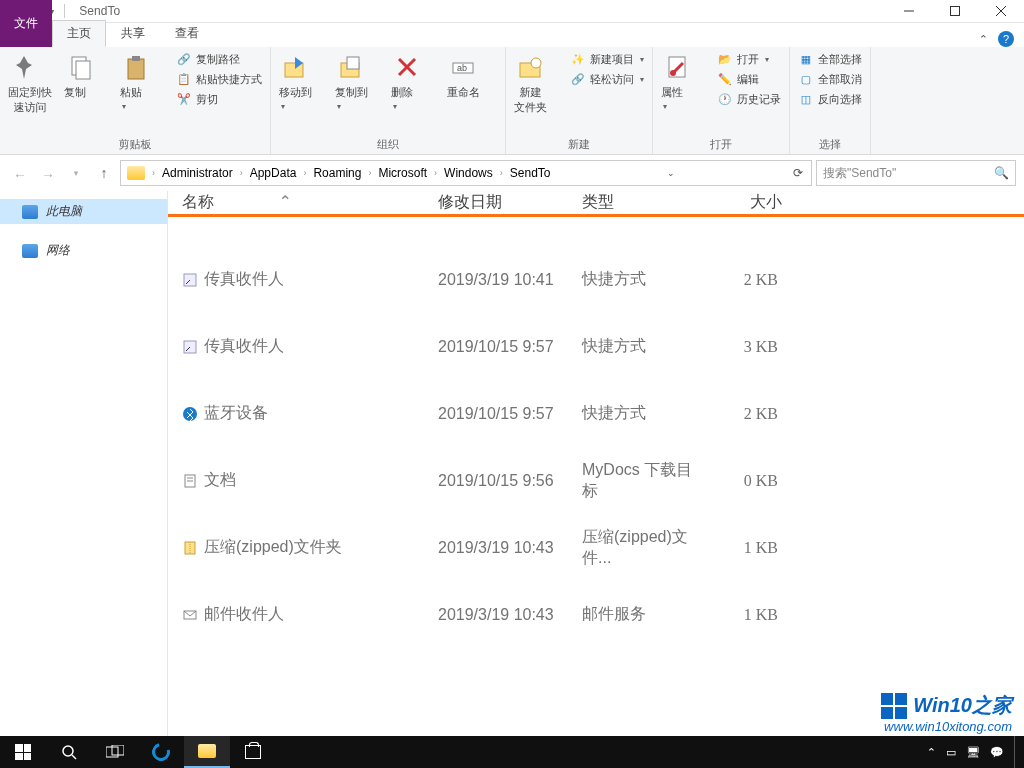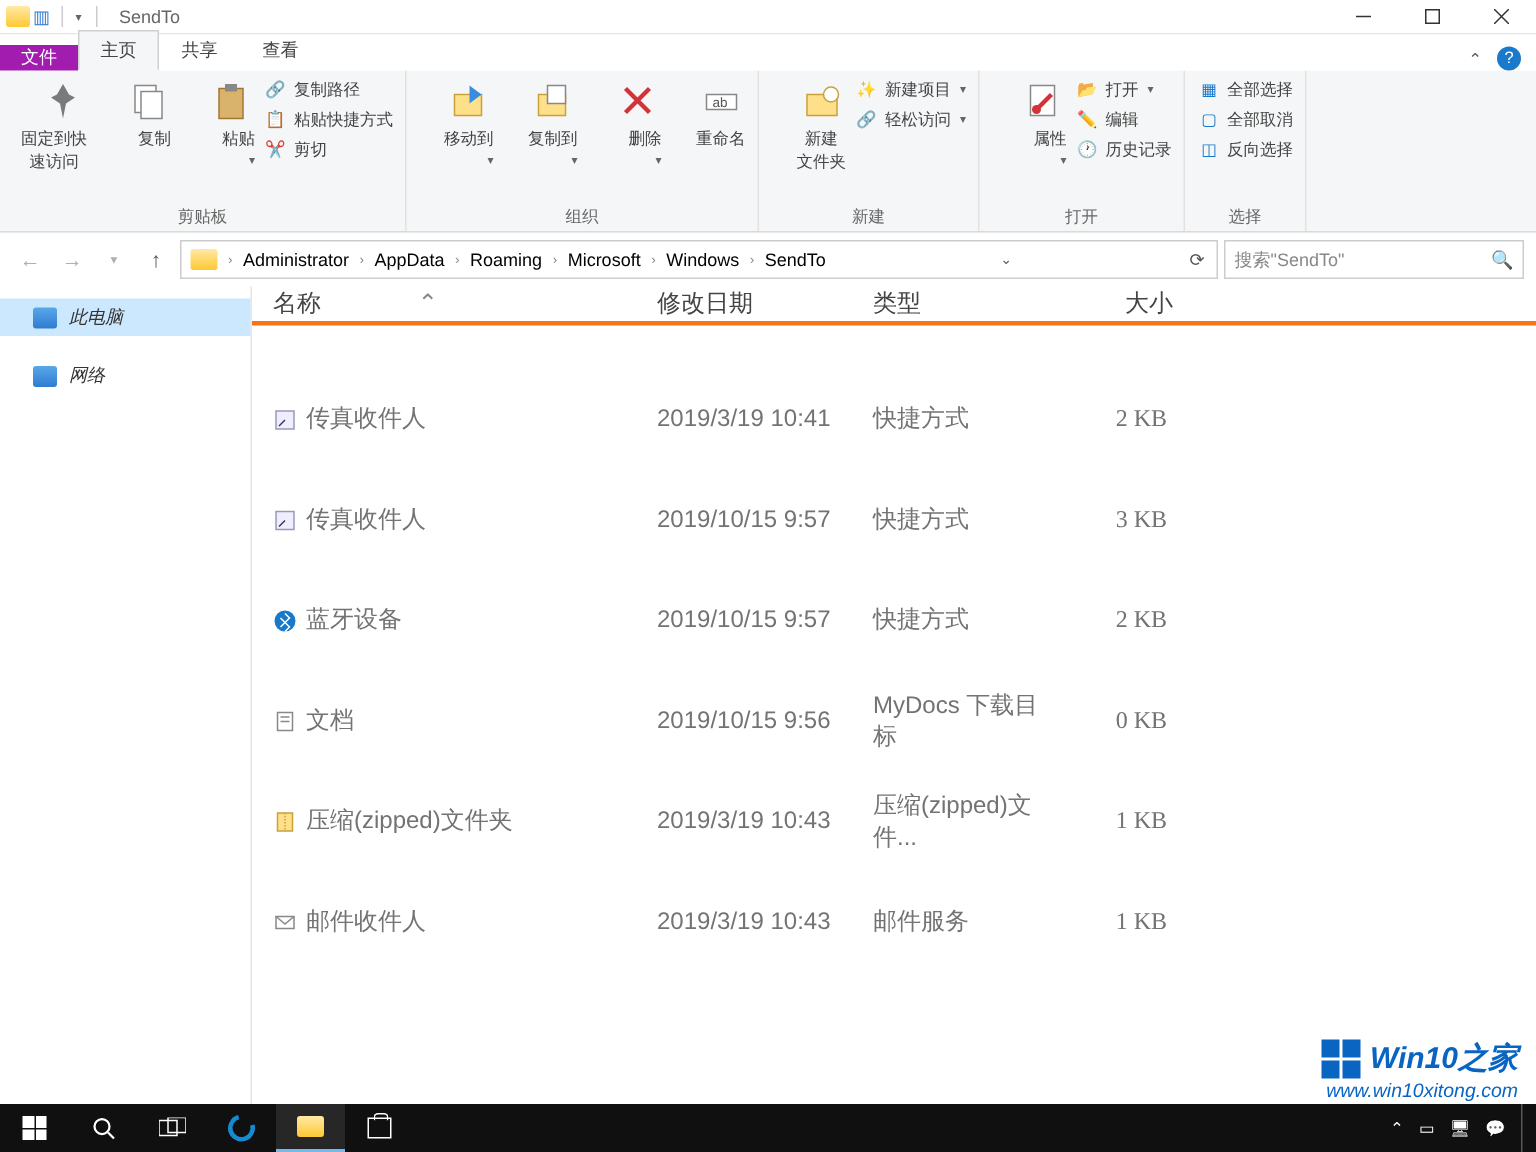--- a/index.html
+++ b/index.html
@@ -9,33 +9,33 @@
 .titlebar { height: 23px; background: #fff; display: flex; align-items: center; border-bottom: 1px solid #e5e5e5; }
 .titlebar .qat { display: flex; align-items: center; gap: 2px; padding: 0 4px; }
 .titlebar .qat .folder-ico { width: 16px; height: 14px; background: linear-gradient(#ffe9a6,#ffc933); border-radius: 2px; }
 .titlebar .title { margin-left: 8px; font-size: 12px; color: #666; }
 .titlebar .sep { width:1px; height:14px; background:#ccc; margin:0 6px;}
 .wincontrols { margin-left: auto; display: flex; }
 .wincontrols div { width: 46px; height: 23px; display: flex; align-items: center; justify-content: center; color: #555; }
 
 
 .tabs { height: 24px; background: #fff; display: flex; align-items: flex-end; position: relative; }
-.tabs .filetab { background: #a21caf; color: #fff; font-size: 12px; padding: 0 14px; }
+.tabs .filetab { background: #701a75; color: #fff; font-size: 12px; padding: 15px 14px; }
 .tabs .tab { font-size: 12px; padding: 4px 14px; color: #444; border: 1px solid transparent; }
 .tabs .tab.active { border: 1px solid #d0d0d0; border-bottom: 1px solid #f5f6f7; background: #f5f6f7; }
 .tabs .right { margin-left: auto; display: flex; align-items: center; gap: 10px; padding-right: 10px; }
 .tabs .chev { color: #555; font-size: 11px; }
 .tabs .help { width: 16px; height: 16px; border-radius: 50%; background: #1979ca; color: #fff; font-size: 11px; display: flex; align-items: center; justify-content: center; }
 
 
 .ribbon { height: 108px; background: #f5f6f7; border-bottom: 1px solid #dadada; display: flex; }
 .group { border-right: 1px solid #e2e2e2; padding: 4px 8px 2px 8px; display: flex; flex-direction: column; }
 .group .body { flex: 1; display: flex; align-items: flex-start; gap: 6px; }
 .group .label { text-align: center; font-size: 11px; color: #666; padding-top: 2px; }
-.bigbtn { display: flex; flex-direction: column; align-items: flex-end; width: 50px; font-size: 11px; color: #444; gap: 2px; cursor: default; }
+.bigbtn { display: flex; flex-direction: column; align-items: flex-start; width: 50px; font-size: 11px; color: #444; gap: 2px; cursor: default; }
 .bigbtn .ico { width: 32px; height: 32px; display: flex; align-items: center; justify-content: center; }
 .smallcol { display: flex; flex-direction: column; gap: 4px; font-size: 11px; color: #444; }
 .smallrow { display: flex; align-items: center; gap: 4px; white-space: nowrap; }
 .smallrow .ico { width: 16px; height: 16px; display:flex; align-items:center; justify-content:center;}
 .dd-tri { font-size: 8px; color: #666; margin-left: 2px; }
 
 
 .navbar { height: 36px; display: flex; align-items: center; padding: 4px 8px; gap: 4px; }
 .navbtn { width: 24px; height: 24px; display: flex; align-items: center; justify-content: center; color: #b0b0b0; font-size: 14px; }
 .navbtn.enabled { color: #555; }

